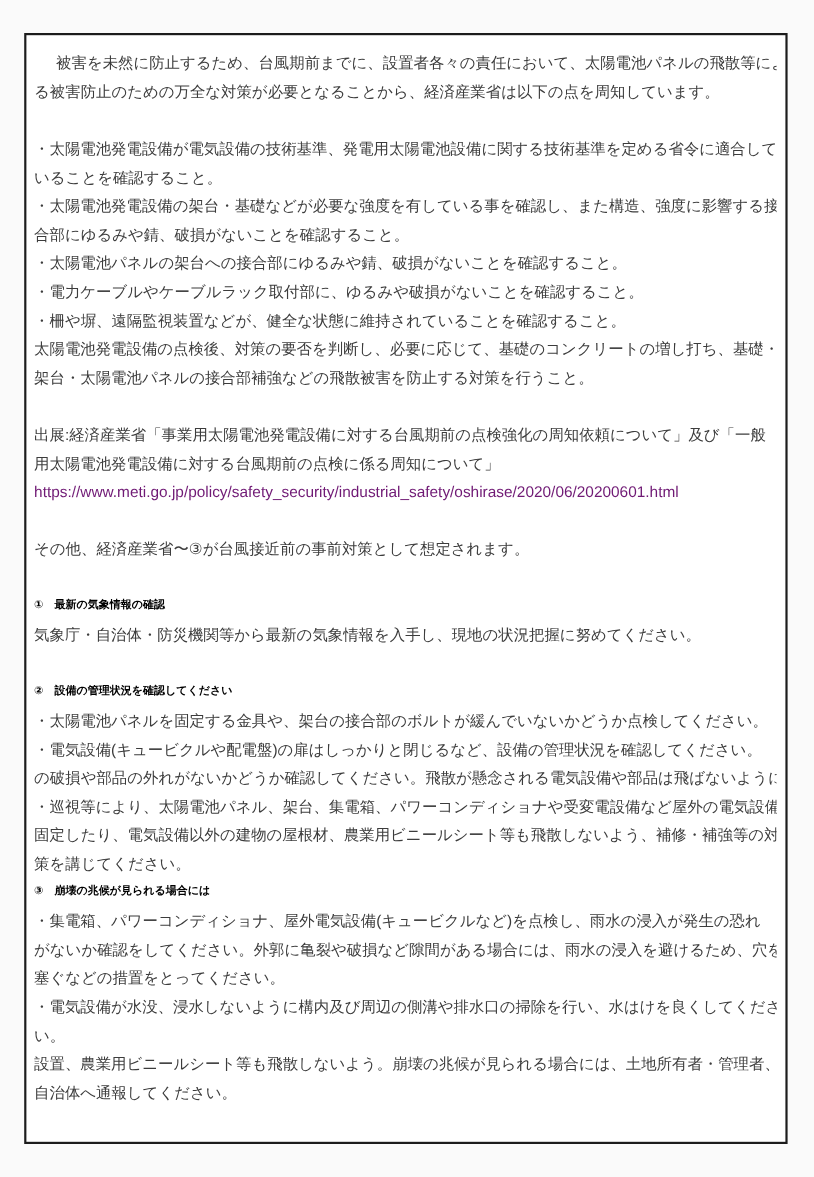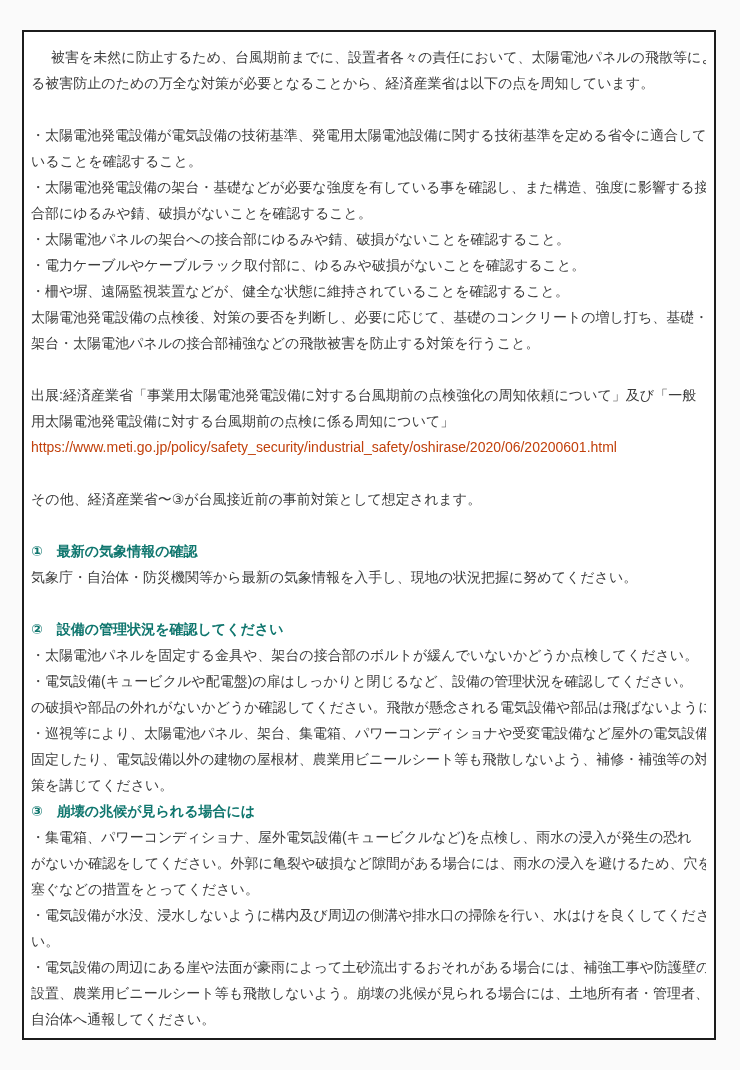--- a/index.html
+++ b/index.html
@@ -28,31 +28,31 @@
     font-size: 14px;
     color: #3c3c3c;
     white-space: nowrap;
     overflow: hidden;
   }
   .gap-after { margin-bottom: 26px; }
   .intro .tline:first-child { text-indent: 20px; }
   .sec-heading {
     height: 26px;
     line-height: 26px;
-    font-size: 14px;
+    font-size: 10px;
     font-weight: 700;
-    color: #0f766e;
+    color: #000000;
     white-space: nowrap;
     overflow: hidden;
   }
   .url-line {
     height: 26px;
     line-height: 26px;
     font-size: 14px;
-    color: #c2410c;
+    color: #701a75;
     white-space: nowrap;
     overflow: hidden;
   }
 </style>
 </head>
 <body>
 
 <div class="card">
 
   <div class="intro gap-after">
@@ -102,19 +102,18 @@
   </div>
 
   <div>
     <div class="sec-heading">③　崩壊の兆候が見られる場合には</div>
     <div>
         <div class="tline">・集電箱、パワーコンディショナ、屋外電気設備(キュービクルなど)を点検し、雨水の浸入が発生の恐れ</div>
         <div class="tline">がないか確認をしてください。外郭に亀裂や破損など隙間がある場合には、雨水の浸入を避けるため、穴を</div>
         <div class="tline">塞ぐなどの措置をとってください。</div>
         <div class="tline">・電気設備が水没、浸水しないように構内及び周辺の側溝や排水口の掃除を行い、水はけを良くしてくださ</div>
         <div class="tline">い。</div>
-        <div class="tline">・電気設備の周辺にある崖や法面が豪雨によって土砂流出するおそれがある場合には、補強工事や防護壁の</div>
         <div class="tline">設置、農業用ビニールシート等も飛散しないよう。崩壊の兆候が見られる場合には、土地所有者・管理者、</div>
         <div class="tline">自治体へ通報してください。</div>
       </div>
   </div>
 
 </div>
 
 </body></html>

